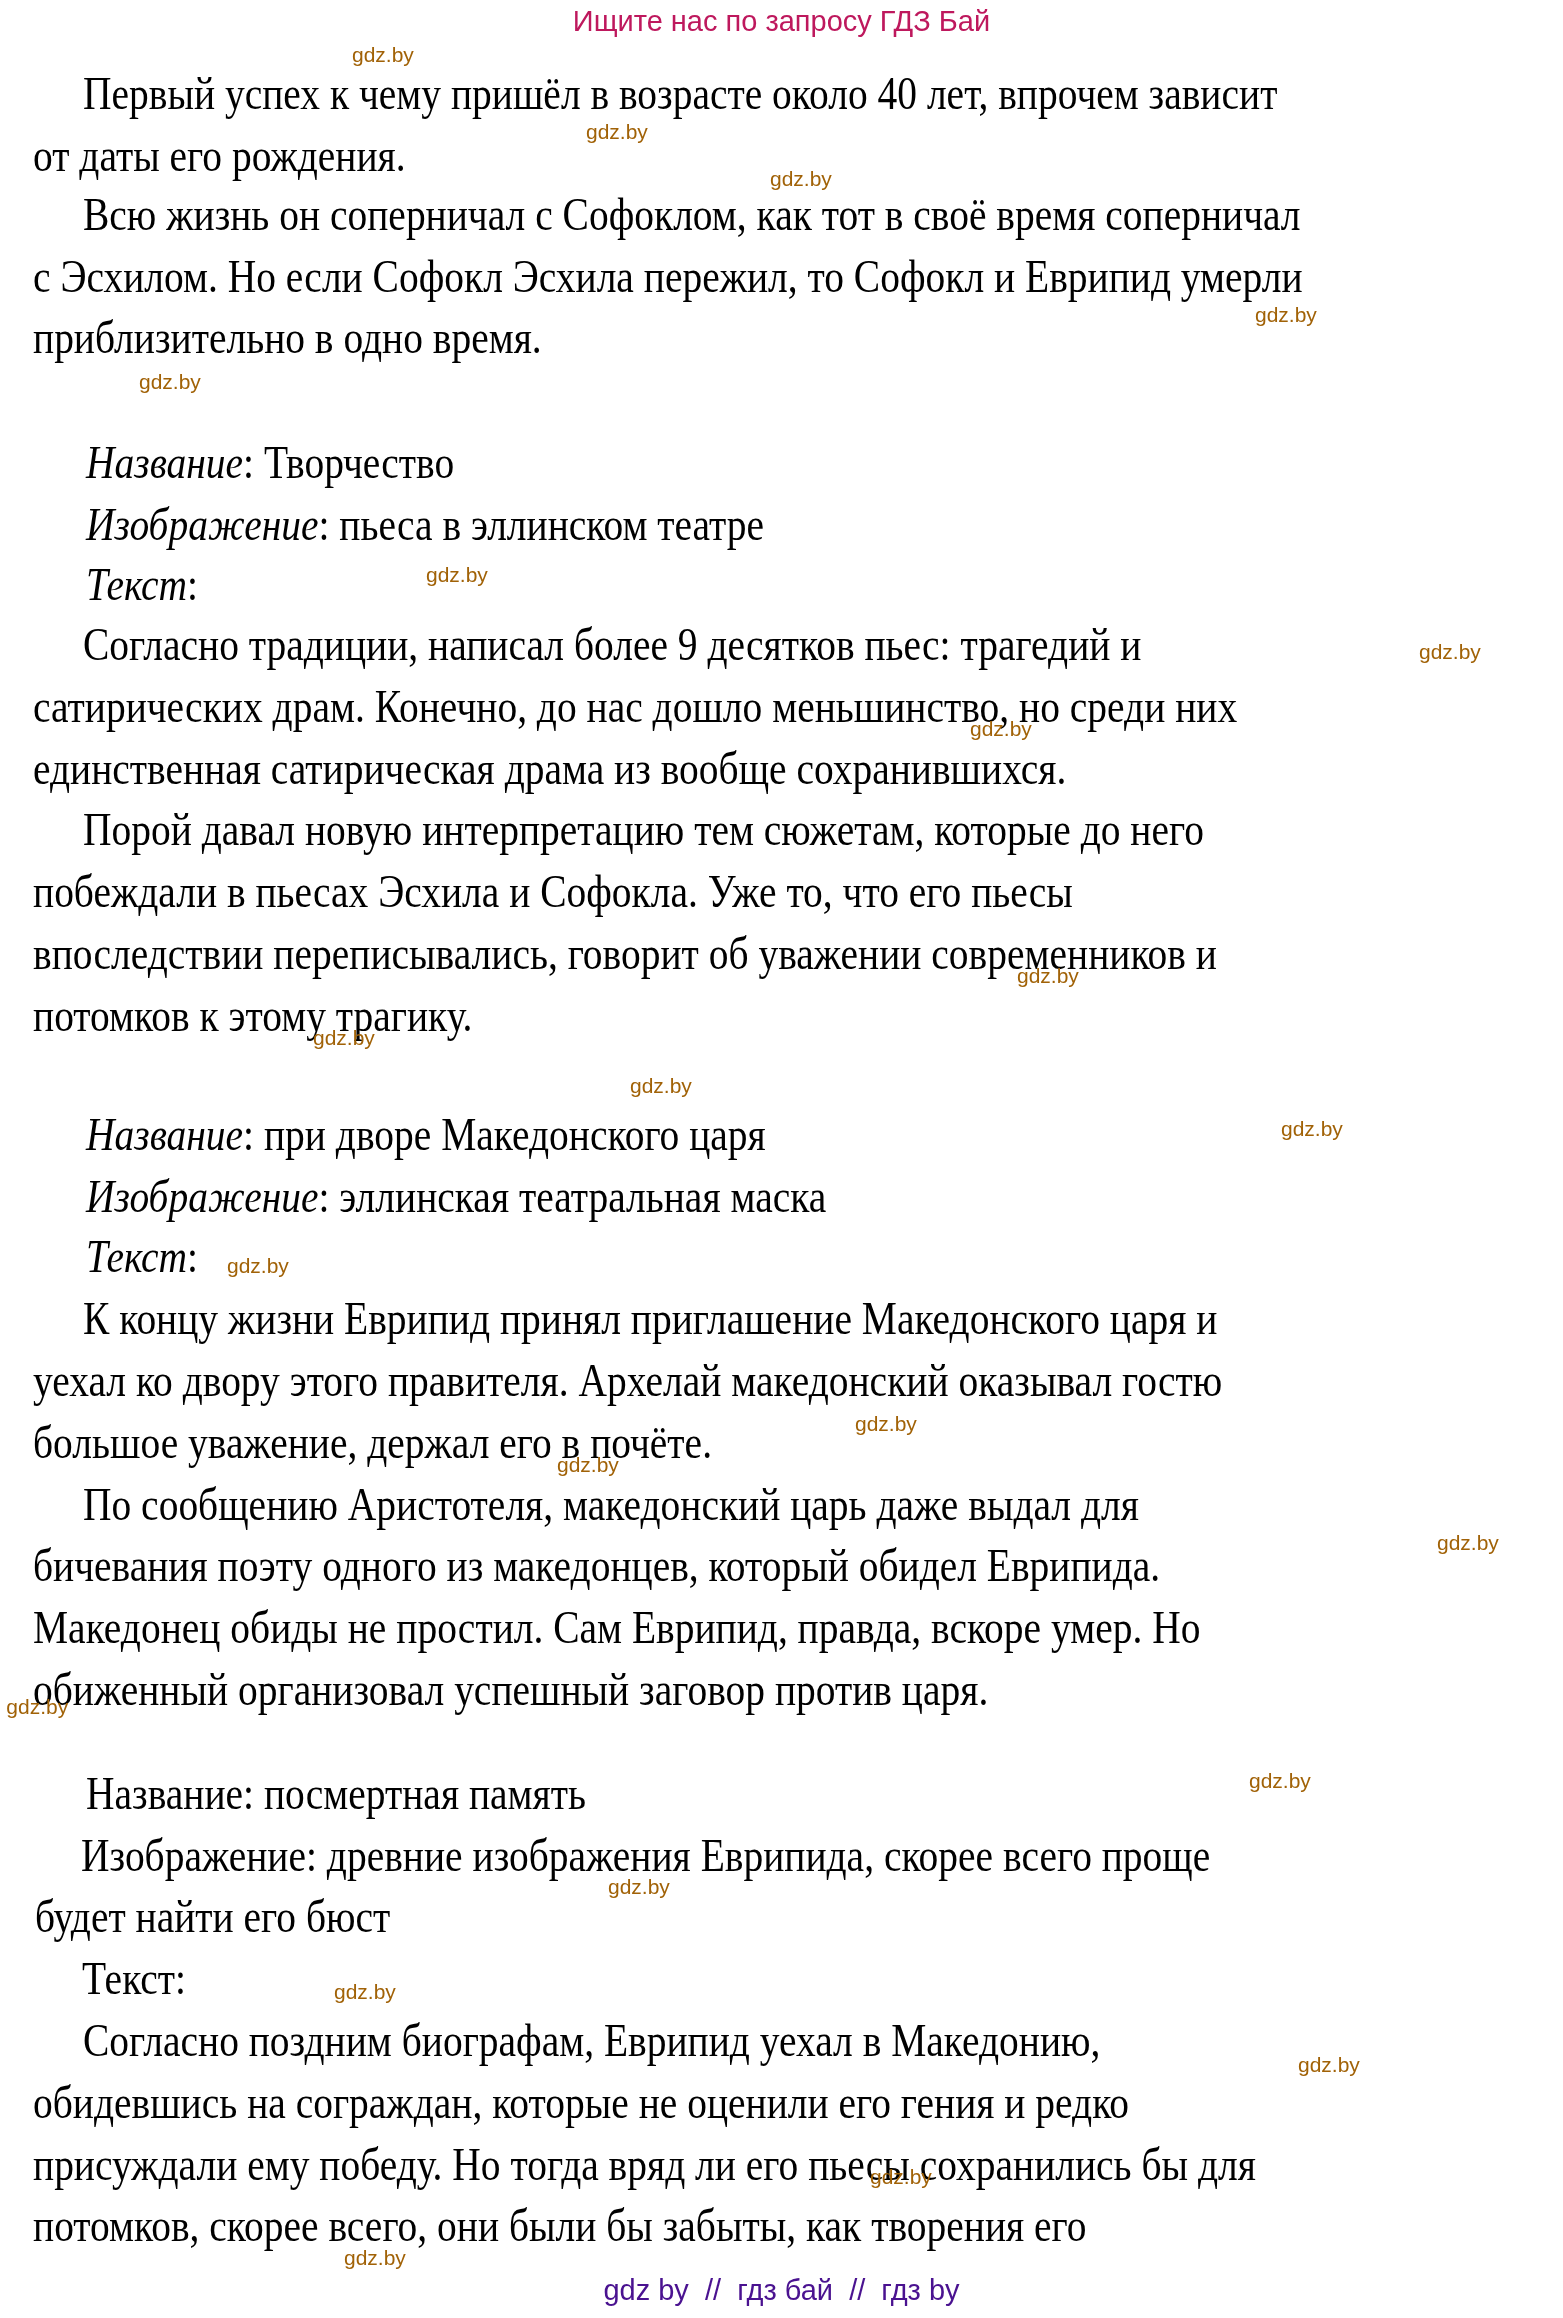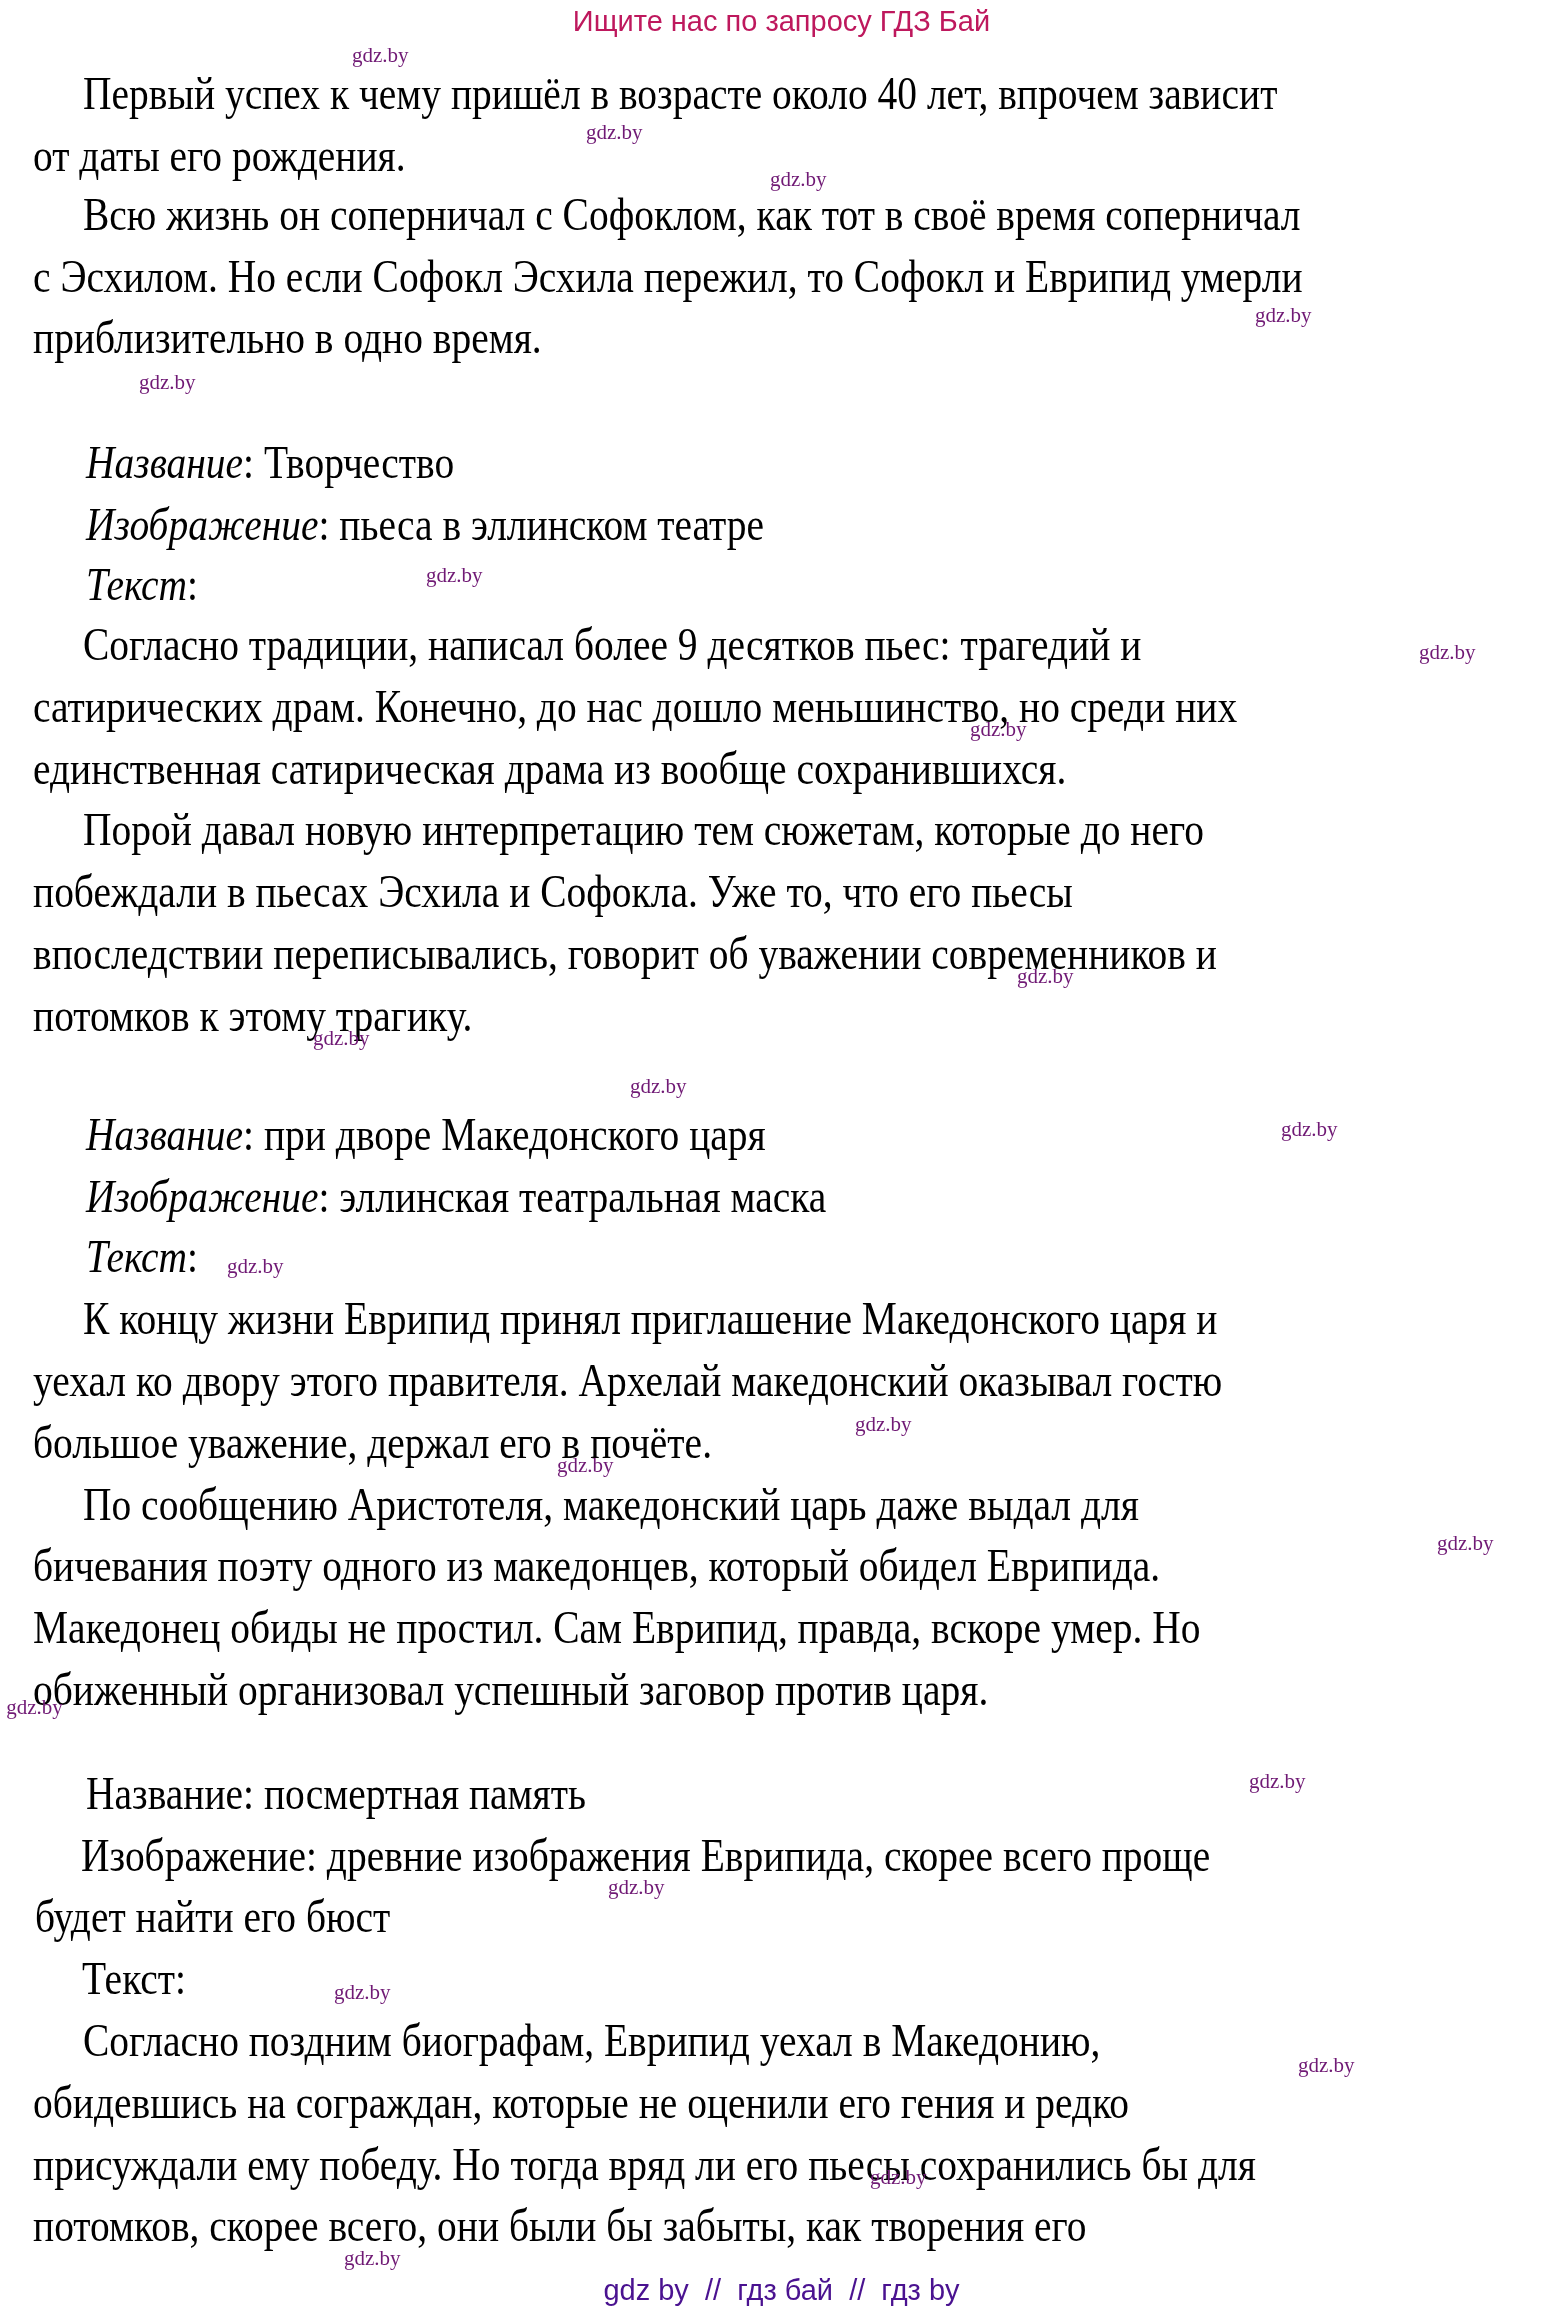--- a/index.html
+++ b/index.html
@@ -31,23 +31,23 @@
     font-size:47px;
     line-height:1.05;
     color:#000;
     white-space:nowrap;
     transform:scaleX(0.84);
     transform-origin:0 0;
   }
   .line .it{font-style:italic;}
   .wm{
     position:absolute;
-    font-family:Liberation Serif, serif;
+    font-family:Liberation Sans, sans-serif;
     font-size:21px;
-    color:#701a75;
+    color:#a16207;
     white-space:nowrap;
   }
 </style>
 </head>
 <body>
 
 <div class="page">
   <div class="header" style="color: #be185d;">Ищите нас по запросу ГДЗ Бай</div>
 
   <div id="lines">

